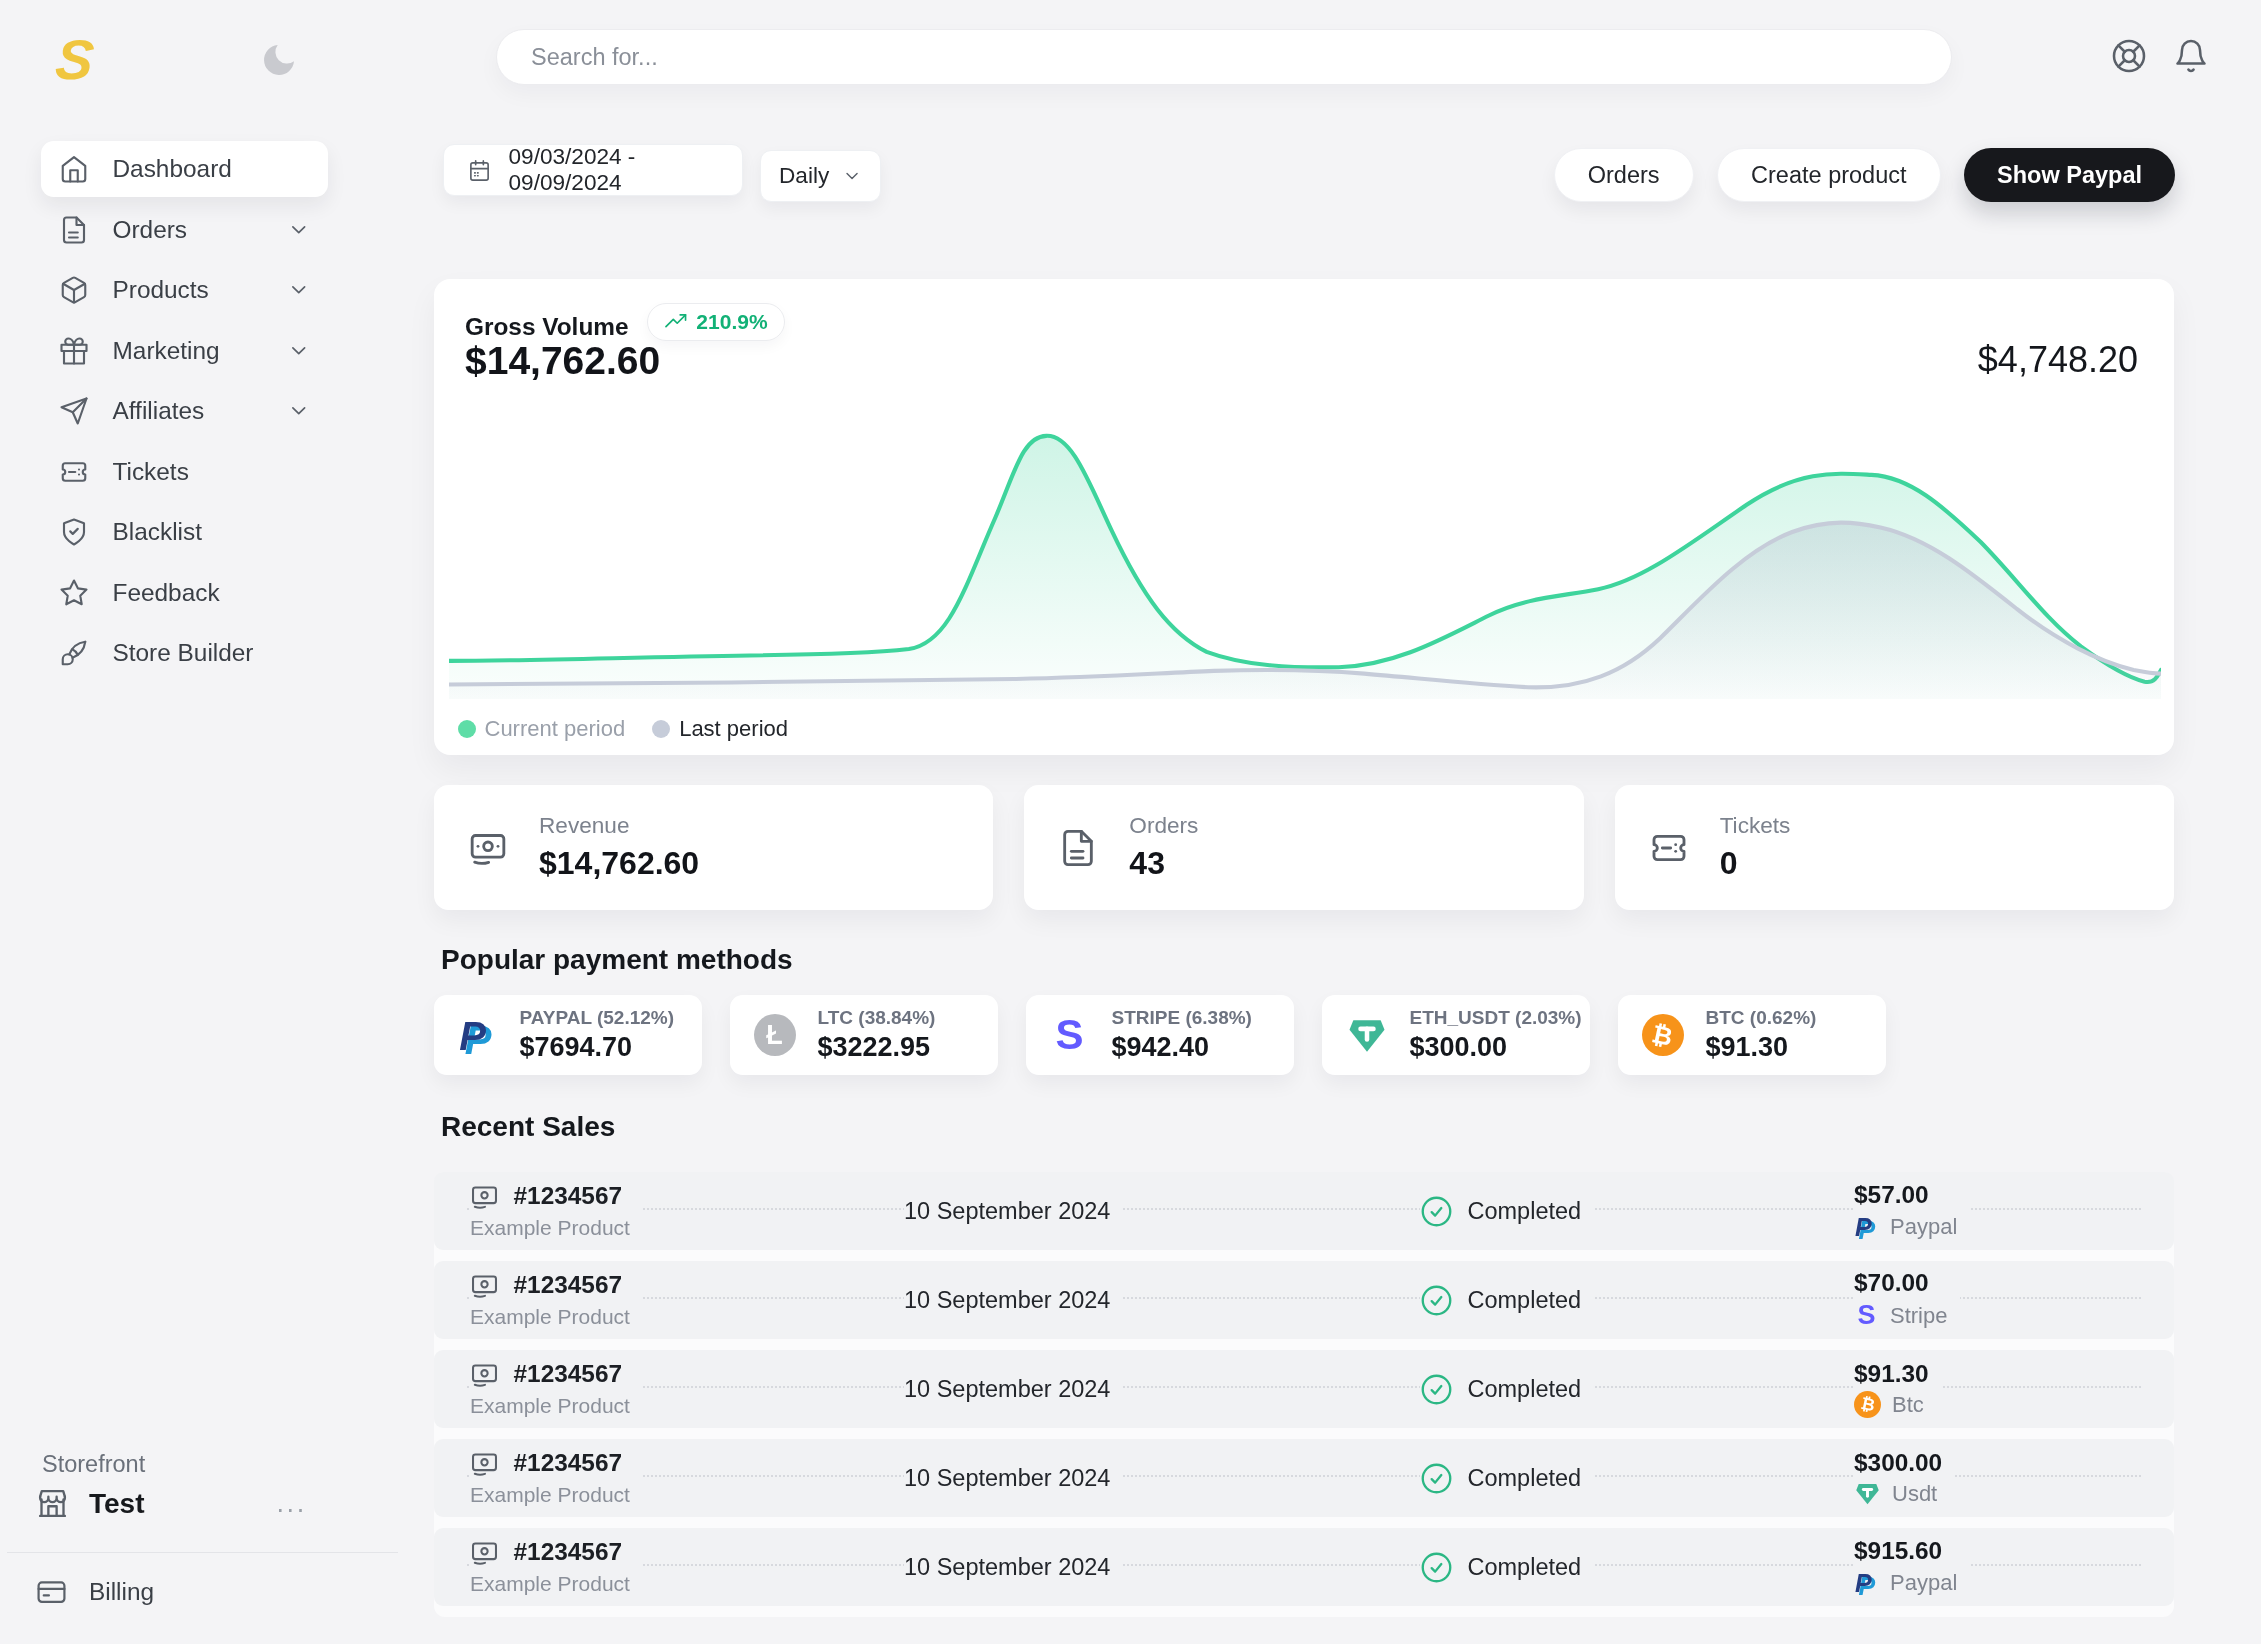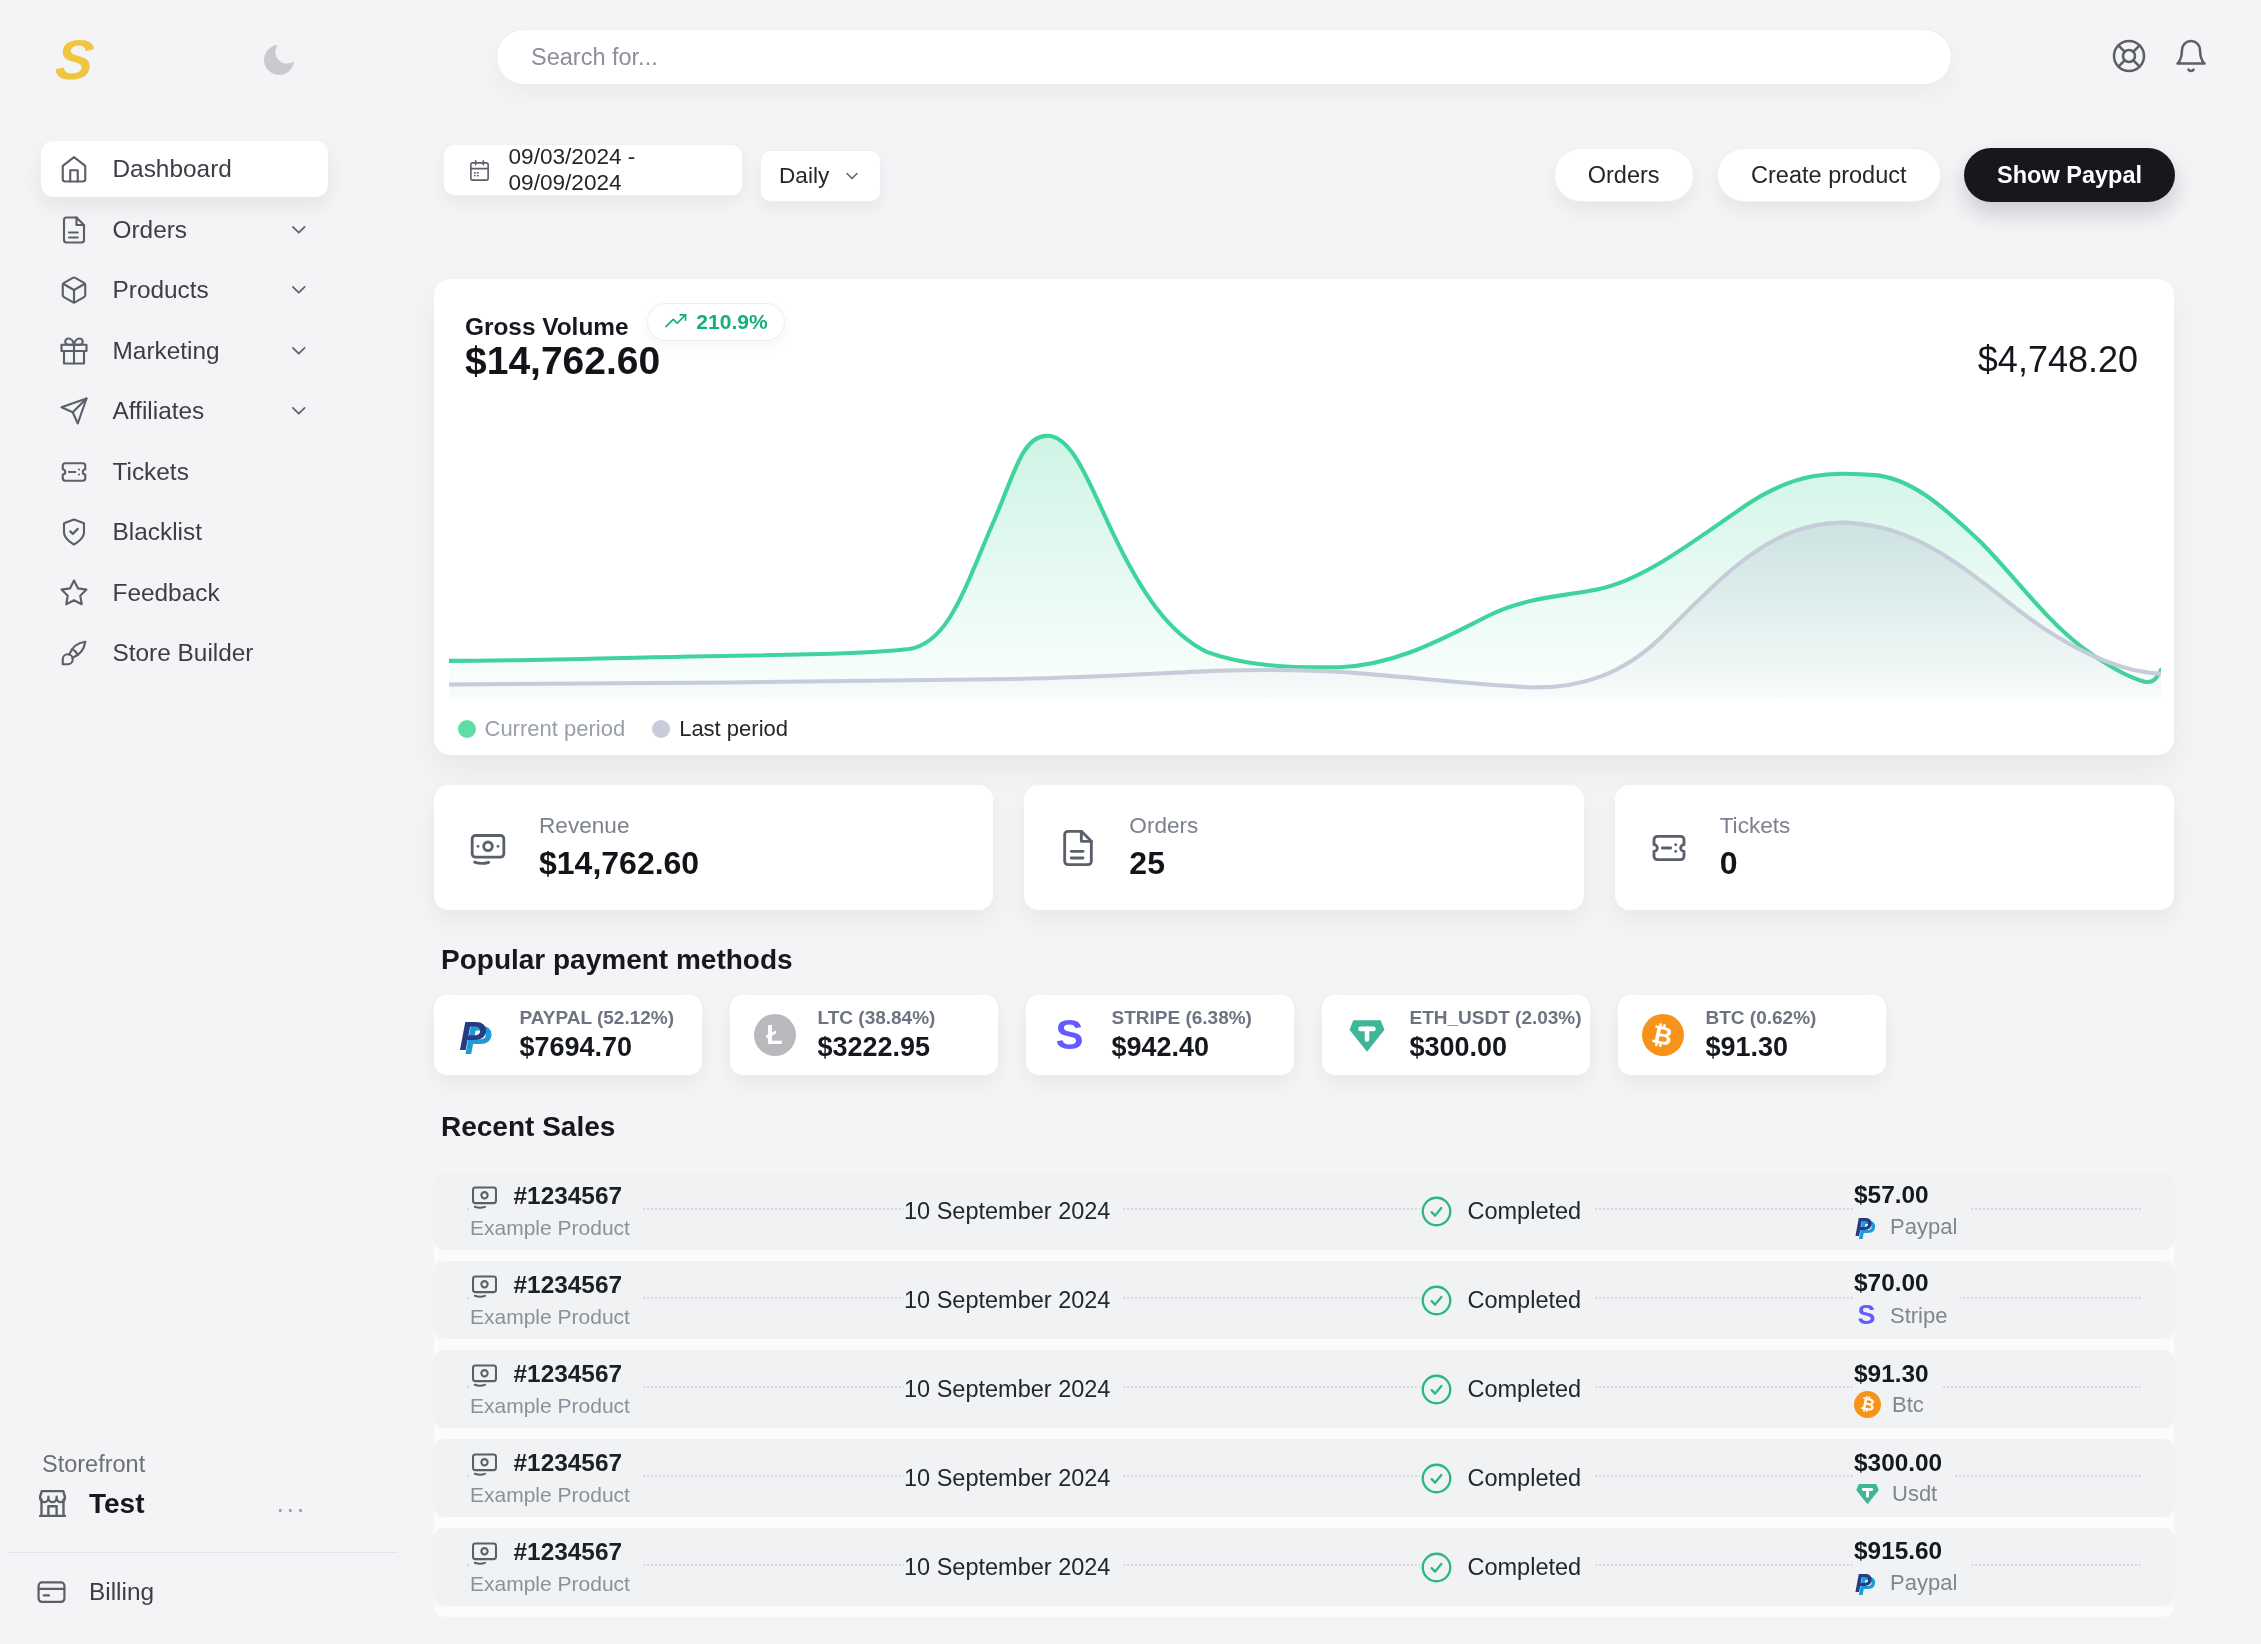--- a/index.html
+++ b/index.html
@@ -349,21 +349,21 @@
     </div>
     <div class="stat-card">
       <svg class="stk" viewBox="0 0 24 24">
           <path d="M14 2H6a2 2 0 0 0-2 2v16a2 2 0 0 0 2 2h12a2 2 0 0 0 2-2V8z"></path>
           <polyline points="14 2 14 8 20 8"></polyline>
           <line x1="8" y1="14" x2="15" y2="14"></line>
           <line x1="8" y1="18" x2="15" y2="18"></line>
         </svg>
       <div>
         <div class="stat-label">Orders</div>
-        <div class="stat-value">25</div>
+        <div class="stat-value">43</div>
       </div>
     </div>
     <div class="stat-card">
       <svg class="stk" viewBox="0 0 24 24">
           <path d="M5 5h14a2 2 0 0 1 2 2v3a2 2 0 0 0 0 4v3a2 2 0 0 1-2 2H5a2 2 0 0 1-2-2v-3a2 2 0 0 0 0-4V7a2 2 0 0 1 2-2"></path>
           <line x1="8" y1="12" x2="13" y2="12"></line>
           <line x1="16" y1="10" x2="16" y2="10.01"></line>
           <line x1="16" y1="14" x2="16" y2="14.01"></line>
         </svg>
       <div>

